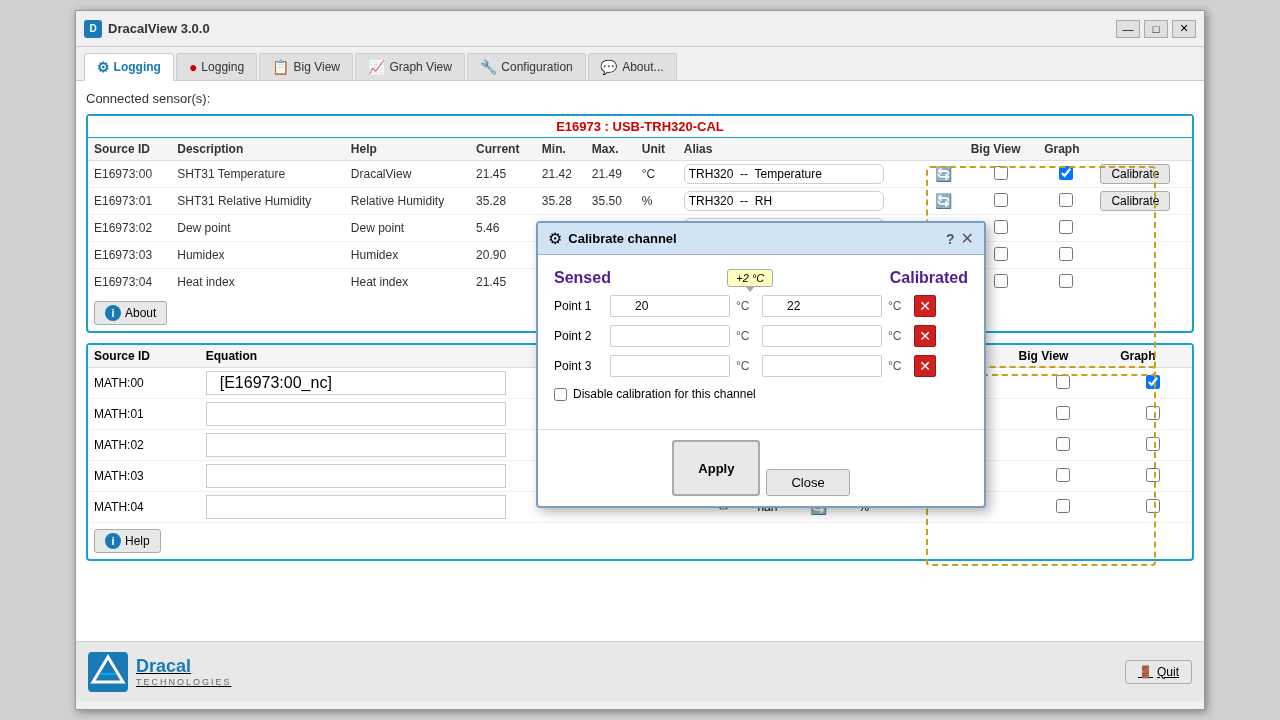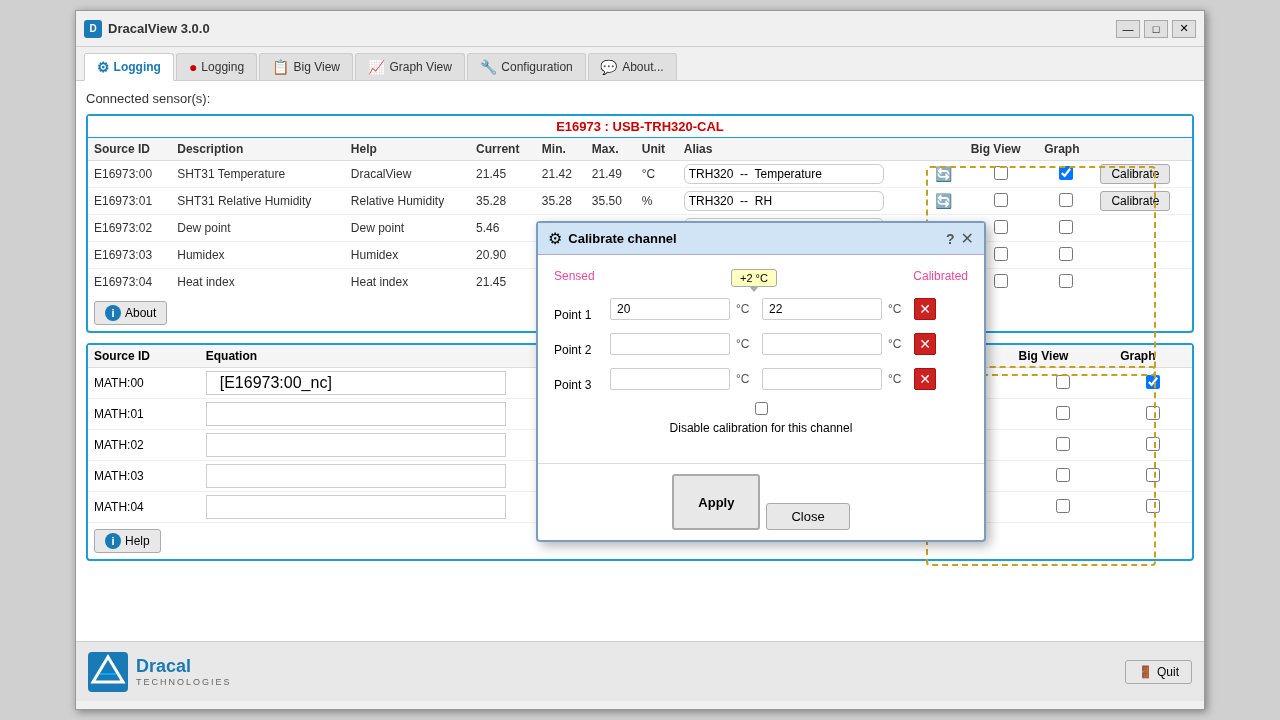--- a/index.html
+++ b/index.html
@@ -141,20 +141,21 @@
     .math-input { width: 100%; border: 1px solid #ccc; padding: 2px 13px; font-size: 16px; }
     .math-input-wide { width: 300px; }
     .edit-btn { background: none; border: none; cursor: pointer; font-size: 14px; }
 
     .bottom-bar {
       background: #e8e8e8;
       border-top: 1px solid #ccc;
       padding: 0 12px;
       display: flex; align-items: center;
       height: 60px;
+      text-decoration: underline;
     }
     .dracal-logo { display: flex; align-items: center; gap: 8px; }
     .logo-icon { width: 40px; height: 40px; }
     .logo-text { font-size: 18px; font-weight: bold; color: #1a7ab5; }
     .logo-sub { font-size: 9px; color: #666; letter-spacing: 2px; }
     .quit-btn {
       margin-left: auto;
       background: #e8e8e8;
       border: 1px solid #aaa;
       border-radius: 3px;
@@ -211,36 +212,36 @@
       border-left: 5px solid transparent;
       border-right: 5px solid transparent;
       border-top: 6px solid #aaa;
     }
 
     .calibrate-header {
       display: flex; justify-content: space-between;
       margin-bottom: 8px;
       position: relative;
     }
-    .cal-label { font-size: 12px; font-weight: 400; color: #ec4899; }
+    .cal-label { font-size: 16px; font-weight: 700; color: #4c1d95; }
 
     .cal-row { display: flex; align-items: center; gap: 6px; margin-bottom: 8px; }
-    .cal-row-label { width: 50px; font-size: 12px; margin-top: 13px; }
+    .cal-row-label { width: 50px; font-size: 12px; }
     .cal-input {
-      width: 120px; border: 1px solid #ccc; padding: 3px 6px; font-size: 12px; border-radius: 2px;
+      width: 120px; border: 1px solid #ccc; padding: 3px 24px; font-size: 12px; border-radius: 2px;
     }
     .cal-unit { font-size: 12px; color: #555; width: 20px; }
     .cal-del-btn {
       background: #cc2222; border: 1px solid #aa1111; cursor: pointer;
       width: 22px; height: 22px; display: flex; align-items: center; justify-content: center;
       color: white; font-size: 14px; border-radius: 2px;
     }
 
     .disable-checkbox-row {
-      display: flex; align-items: center; gap: 6px; margin: 10px 0 14px 0; flex-direction: column;
+      display: flex; align-items: center; gap: 6px; margin: 10px 0 14px 0;
     }
     .disable-label { font-size: 12px; }
 
     .modal-footer {
       display: flex; justify-content: center; gap: 6px;
       border-top: 1px solid #ddd;
       padding: 10px;
     }
     .apply-btn {
       background: #e8e8e8; border: 2px solid #aaa; border-radius: 3px;
@@ -521,21 +522,21 @@
       <div class="modal-title-bar">
         <span style="font-size:16px;">⚙</span>
         <span class="modal-title-text">Calibrate channel</span>
         <button class="modal-help-btn">?</button>
         <button class="modal-close-btn">✕</button>
       </div>
       <div class="modal-body">
 
         <div class="calibrate-header">
           <span class="cal-label">Sensed</span>
-          <div style="position: relative; display: flex; align-items: center; justify-content: center; flex: 1;">
+          <div style="position: relative; display: flex; align-items: center; justify-content: center; flex: 1; font-style: italic;">
             <div class="tooltip-bubble" style="position: relative; top: auto; left: auto; transform: none;">+2 °C</div>
           </div>
           <span class="cal-label">Calibrated</span>
         </div>
 
         <div class="cal-row">
           <span class="cal-row-label">Point 1</span>
           <input class="cal-input" value="20" style="">
           <span class="cal-unit">°C</span>
           <input class="cal-input" value="22" style="">

